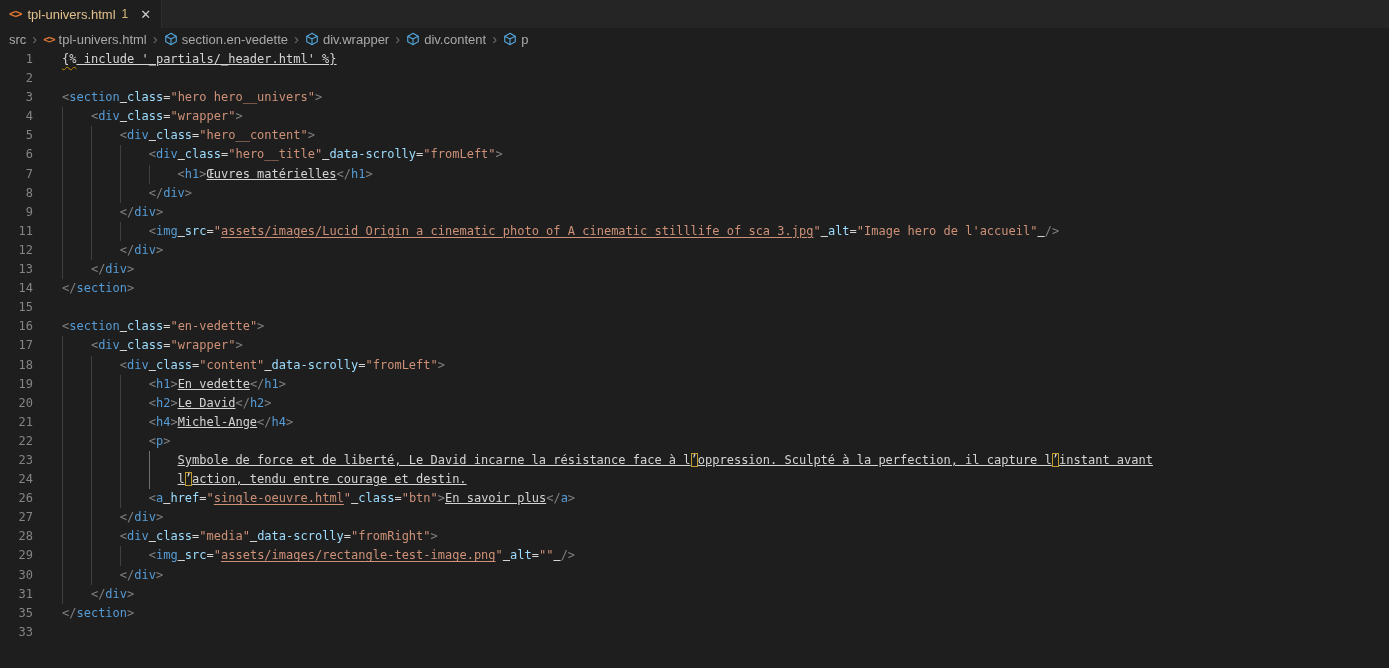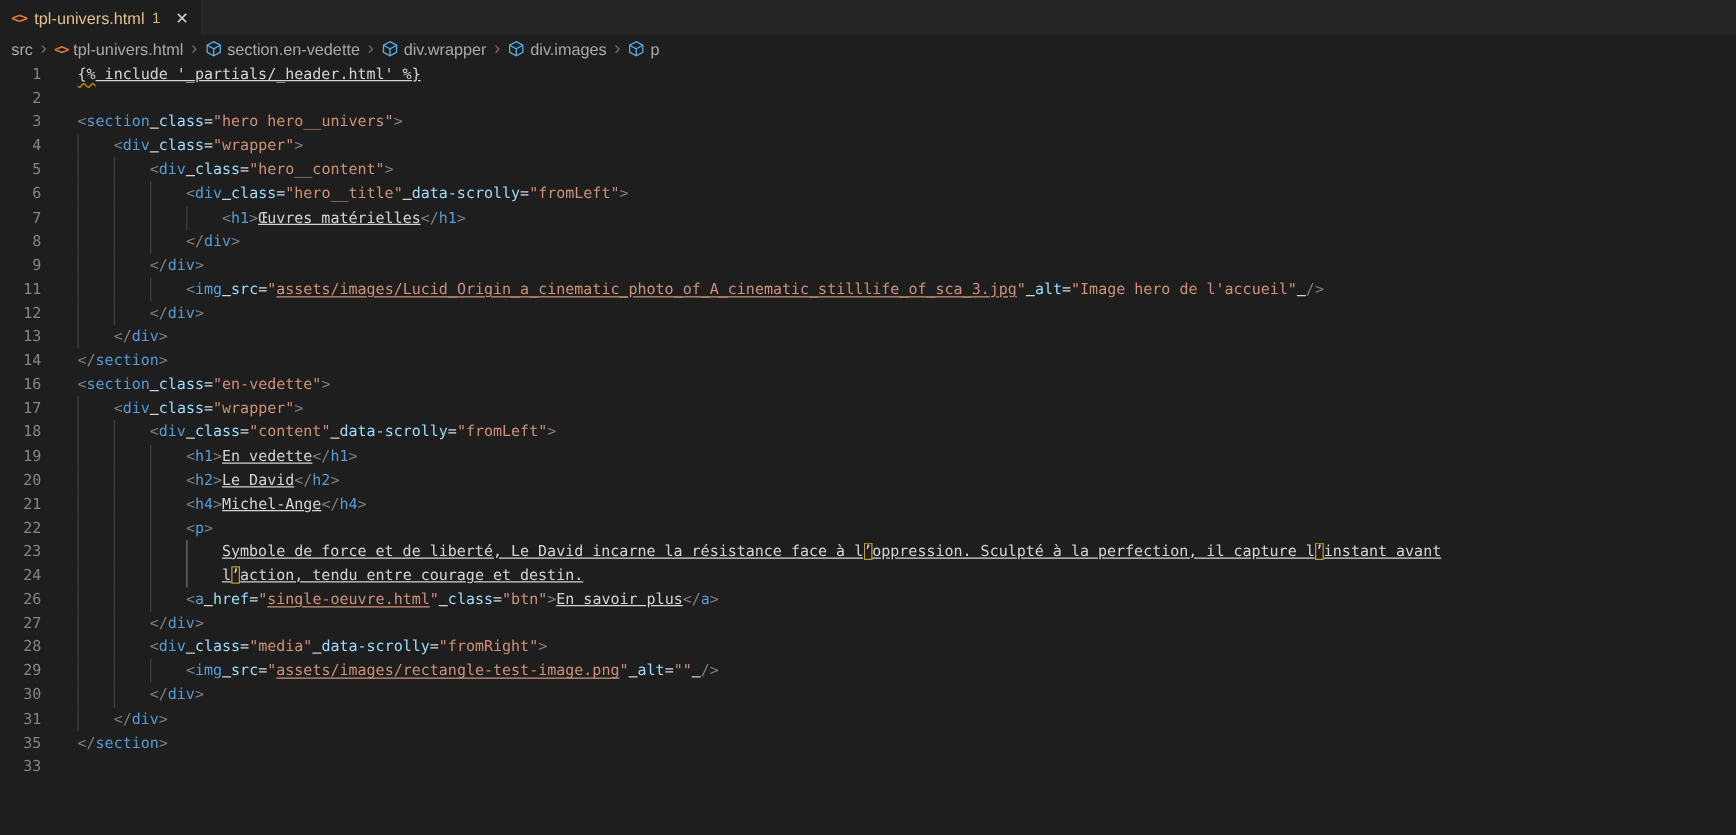--- a/index.html
+++ b/index.html
@@ -118,21 +118,21 @@
       <span>div.wrapper</span>
     </span>
     <span class="crumb-sep">›</span>
     <span class="crumb">
       <span>
         <svg width="14" height="14" viewBox="0 0 16 16" fill="none" stroke="#56b0e8" stroke-width="1.2">
           <path d="M8 1.5 L14 4.8 V11.2 L8 14.5 L2 11.2 V4.8 Z"></path>
           <path d="M2 4.8 L8 8 L14 4.8 M8 8 V14.5"></path>
         </svg>
       </span>
-      <span>div.images</span>
+      <span>div.content</span>
     </span>
     <span class="crumb-sep">›</span>
     <span class="crumb">
       <span>
         <svg width="14" height="14" viewBox="0 0 16 16" fill="none" stroke="#56b0e8" stroke-width="1.2">
           <path d="M8 1.5 L14 4.8 V11.2 L8 14.5 L2 11.2 V4.8 Z"></path>
           <path d="M2 4.8 L8 8 L14 4.8 M8 8 V14.5"></path>
         </svg>
       </span>
       <span>p</span>
@@ -186,20 +186,24 @@
     </div>
     <div class="row">
       <span class="num">13</span>
       <span class="content"><span class="guide" style="left: calc(0ch + 4px);"></span>    <span class="tk-p">&lt;/</span><span class="tk-t">div</span><span class="tk-p">&gt;</span></span>
     </div>
     <div class="row">
       <span class="num">14</span>
       <span class="content"><span class="tk-p">&lt;/</span><span class="tk-t">section</span><span class="tk-p">&gt;</span></span>
     </div>
     <div class="row">
+      <span class="num">15</span>
+      <span class="content"></span>
+    </div>
+    <div class="row">
       <span class="num">16</span>
       <span class="content"><span class="tk-p">&lt;</span><span class="tk-t">section</span><span class="tk-w"> </span><span class="tk-a">class</span><span class="tk-o">=</span><span class="tk-s">"en-vedette"</span><span class="tk-p">&gt;</span></span>
     </div>
     <div class="row">
       <span class="num">17</span>
       <span class="content"><span class="guide" style="left: calc(0ch + 4px);"></span>    <span class="tk-p">&lt;</span><span class="tk-t">div</span><span class="tk-w"> </span><span class="tk-a">class</span><span class="tk-o">=</span><span class="tk-s">"wrapper"</span><span class="tk-p">&gt;</span></span>
     </div>
     <div class="row">
       <span class="num">18</span>
       <span class="content"><span class="guide" style="left: calc(0ch + 4px);"></span><span class="guide" style="left: calc(4ch + 4px);"></span>        <span class="tk-p">&lt;</span><span class="tk-t">div</span><span class="tk-w"> </span><span class="tk-a">class</span><span class="tk-o">=</span><span class="tk-s">"content"</span><span class="tk-w"> </span><span class="tk-a">data-scrolly</span><span class="tk-o">=</span><span class="tk-s">"fromLeft"</span><span class="tk-p">&gt;</span></span>

